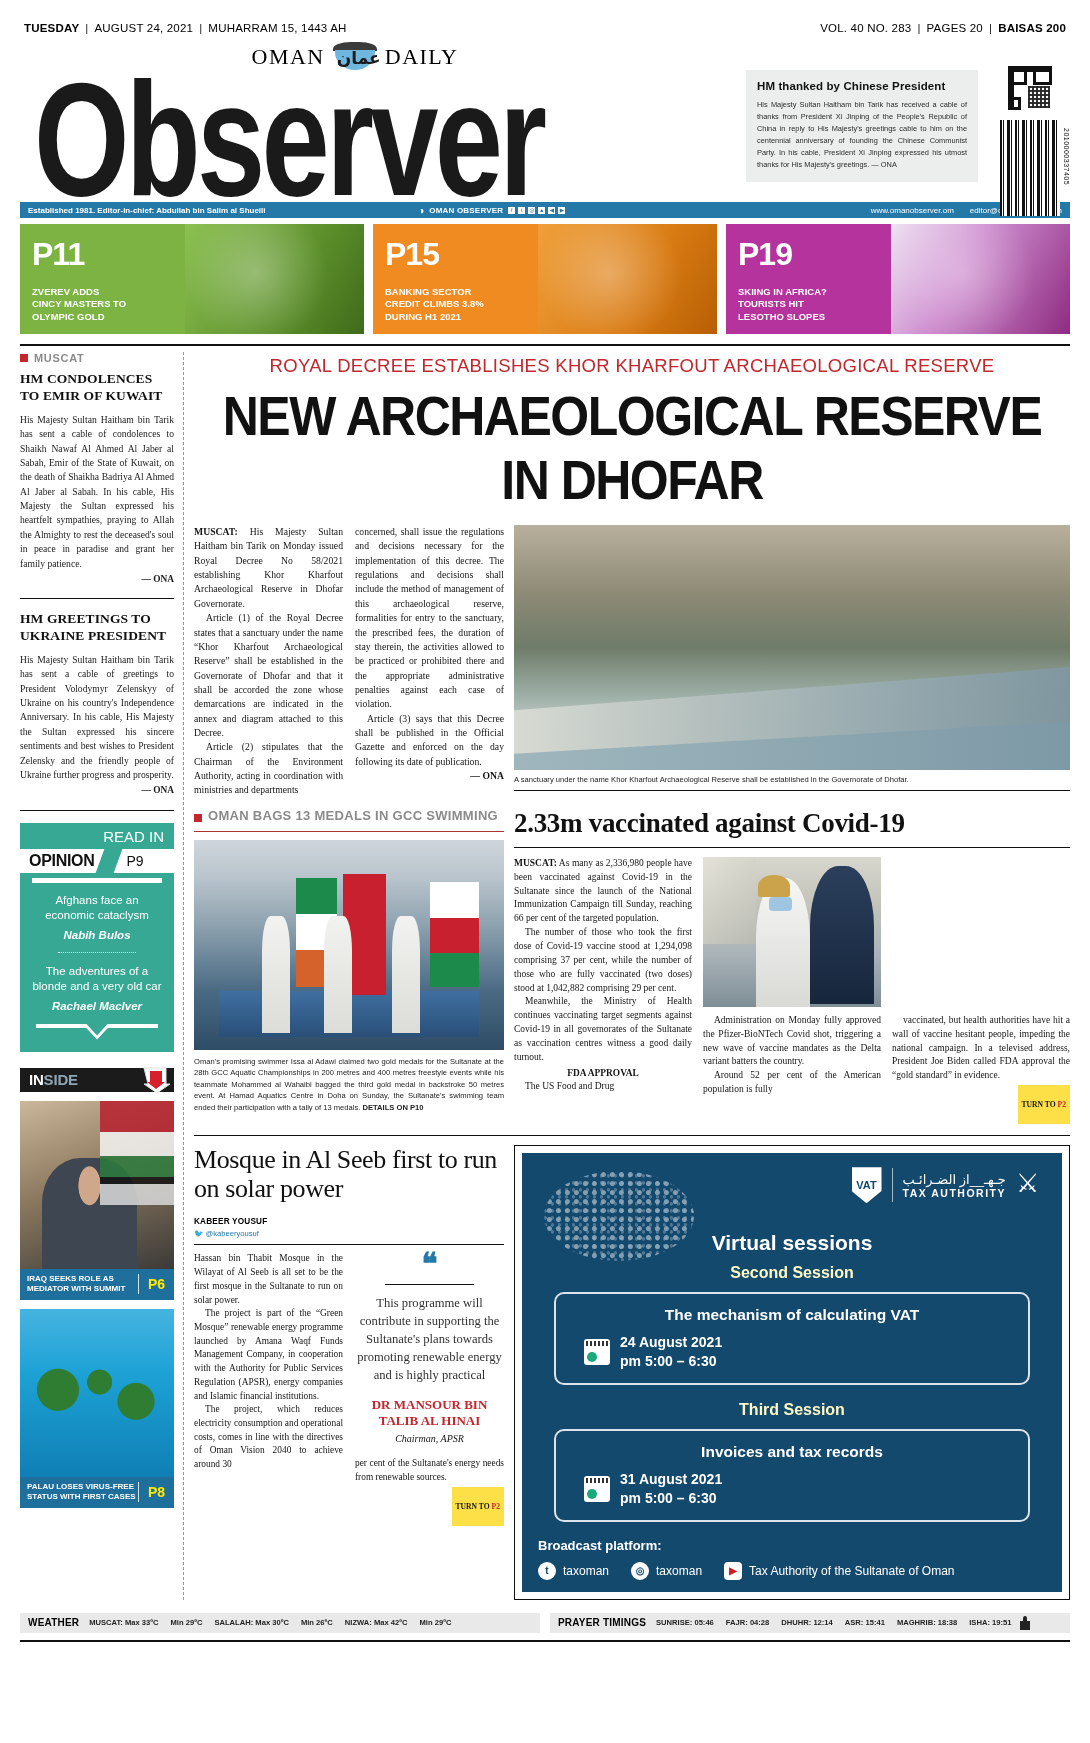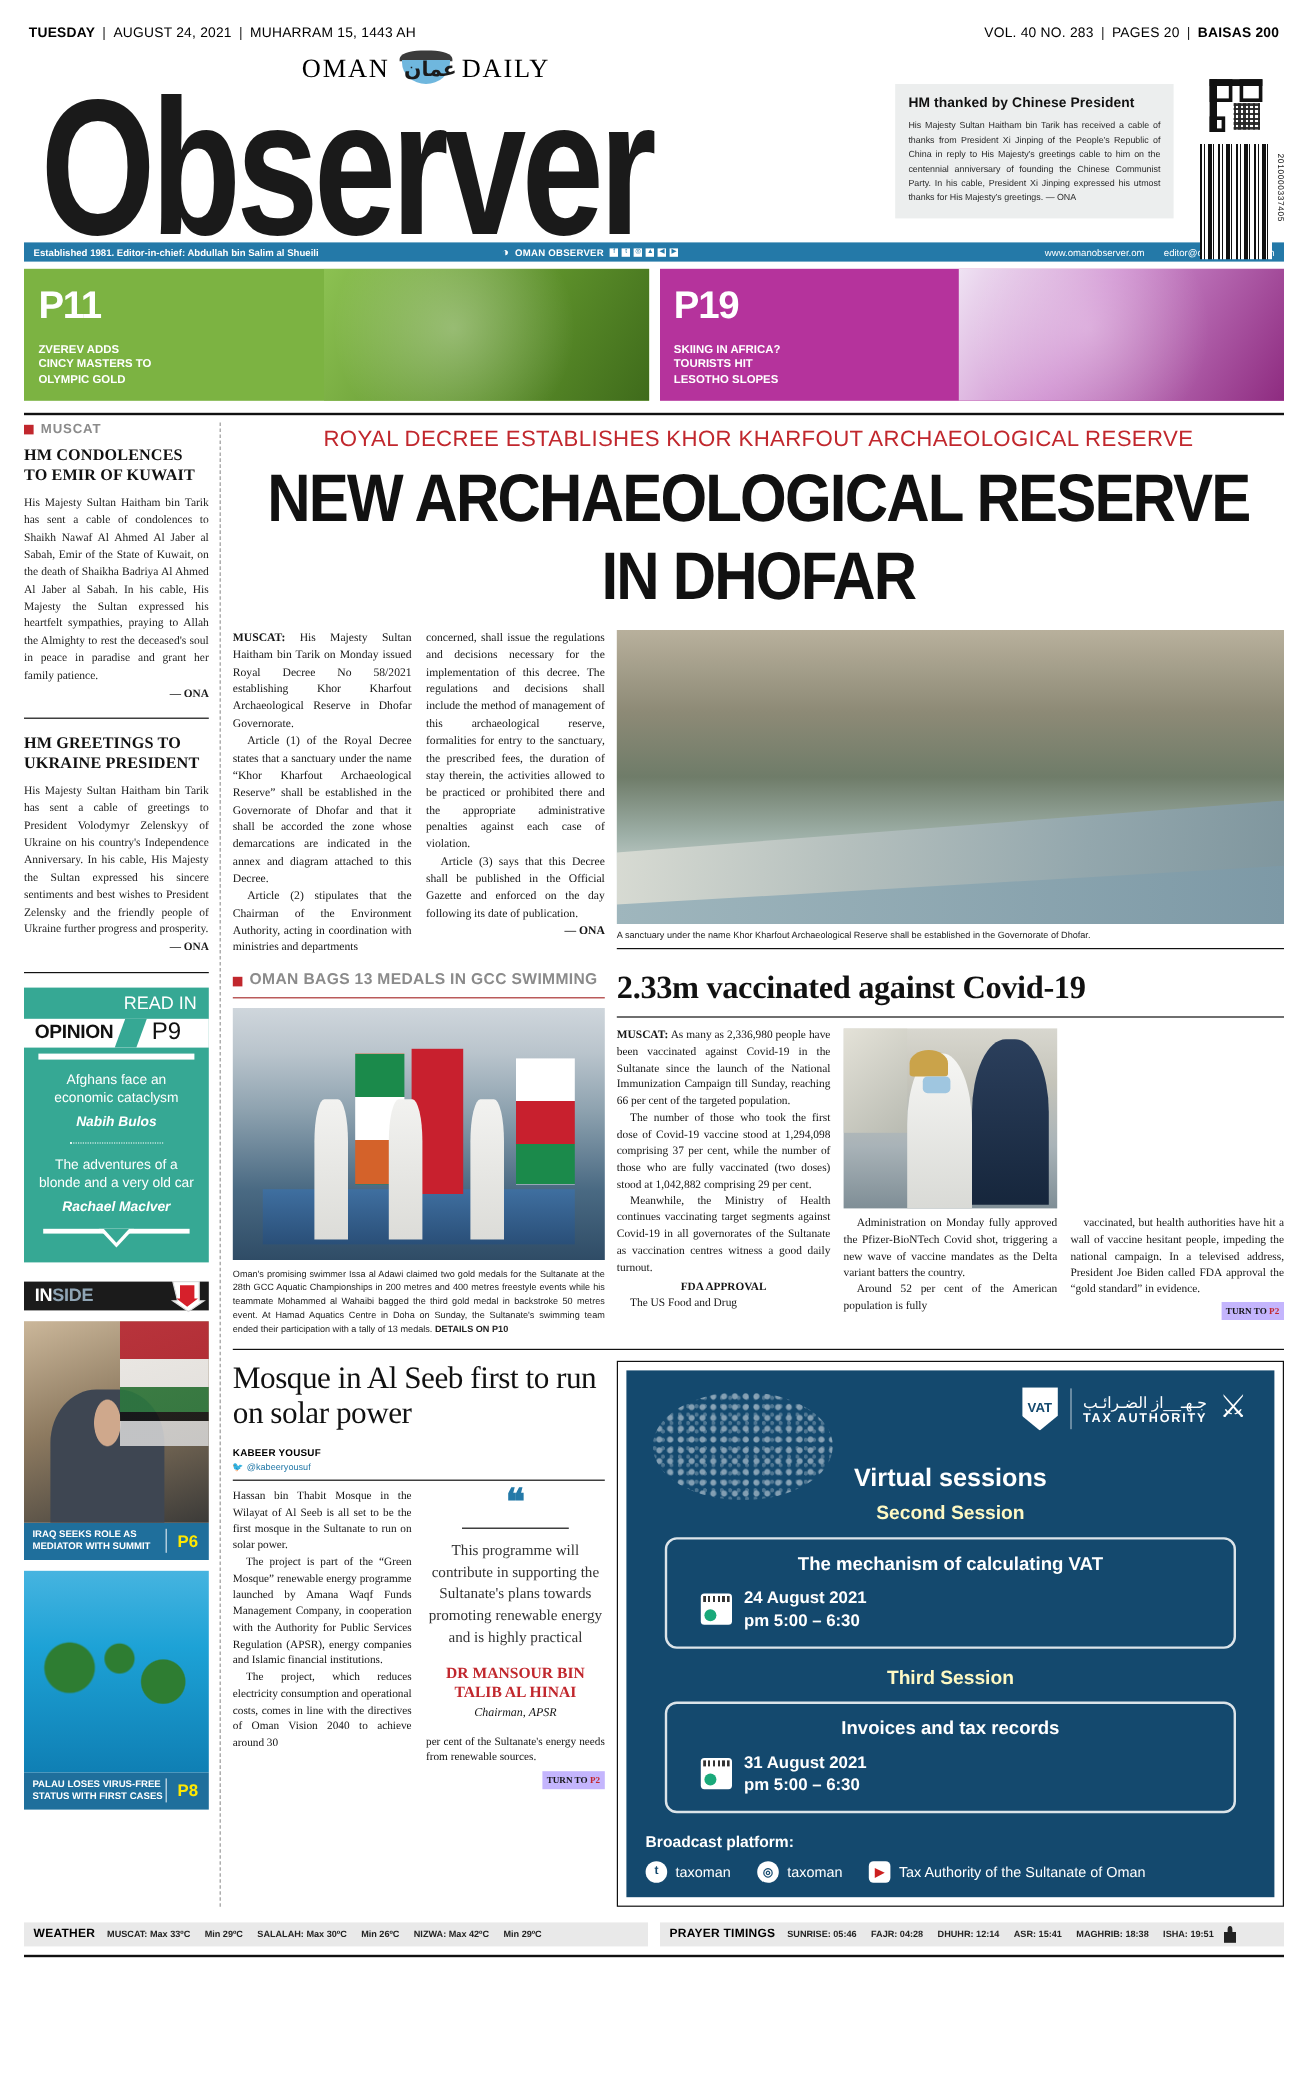--- a/index.html
+++ b/index.html
@@ -117,21 +117,21 @@
   .op-top { position:relative; height: 52px; }
   .op-readin { position:absolute; right:10px; top:5px; font-size:15px; font-weight:400;
                font-family:"Liberation Sans",sans-serif;text-align:center; }
   .op-readin::before { content:""; position:absolute; left:-12px; top:-5px; width:0;height:0;
                        border-left:12px solid transparent; border-bottom:27px solid #fff; opacity:0;}
   .op-opinion-row { position:absolute; left:0; top:26px; width:100%; height:24px; background:#fff;
                     display:flex; align-items:center; }
   .op-opinion-row .word { font-size:16px; font-weight:800; color:#111; margin-left:9px;
                           letter-spacing:-.3px; }
   .op-slash { width:18px; height:24px; background:#36a894; transform: skewX(-20deg); margin-left:6px; }
-  .op-p9 { font-size:20px; font-weight:400; color:#111; margin-left:8px; }
+  .op-p9 { font-size:14px; font-weight:400; color:#111; margin-left:8px; }
   .op-under { height:5px; background:#fff; margin: 3px 12px 0 12px; }
   .op-items { text-align:center; padding: 10px 10px 0 10px; }
   .op-item-title { font-size: 11.5px; line-height:1.35; font-weight:400; }
   .op-item-author { font-size: 11.5px; font-style:italic; font-weight:700; margin-top:5px;}
   .op-dots { border-top: 1.5px dotted rgba(255,255,255,.85); margin: 11px 28px; }
   .op-chev { margin: 12px 16px 0 16px; height: 16px; position:relative; }
   .op-chev .bar { position:absolute; left:0; right:0; top:0; height:4px; background:#fff; }
   .op-chev .v { position:absolute; left:50%; top:0; width:30px; height:16px; margin-left:-15px;
                 background:#fff; clip-path: polygon(0 0, 100% 0, 50% 100%); }
   .op-chev .v2 { position:absolute; left:50%; top:0; width:22px; height:12px; margin-left:-11px;
@@ -223,21 +223,21 @@
               background: linear-gradient(180deg,#d8d7cf 0%,#c5c4ba 30%,#a9b3b8 65%,#7f8e96 100%); }
   .cv-photo .w1 { position:absolute; right:4%; top:6%; width:36%; height:92%;
                   background: linear-gradient(180deg,#2b3f5c,#16263c); border-radius: 44% 44% 0 0;}
   .cv-photo .w2 { position:absolute; left:30%; top:14%; width:30%; height:86%;
                   background: linear-gradient(180deg,#f6f6f4,#d9dad6); border-radius:46% 46% 0 0;}
   .cv-photo .cap { position:absolute; left:31%; top:12%; width:18%; height:15%;
                    background:#caa34a; border-radius:50% 50% 10% 10%;}
   .cv-photo .mask { position:absolute; left:37%; top:27%; width:13%; height:9%; background:#9fc6e0; border-radius:4px;}
   .cv-photo .bg2 { position:absolute; left:0; top:0; width:30%; height:58%;
                    background: linear-gradient(140deg,#e4e2d8,#b9bbb2); }
-  .turnto { display:inline-block; background:#c4b5fd; font-size:7.6px; font-weight:800; padding:2px 4px; }
+  .turnto { display:inline-block; background:#fde047; font-size:7.6px; font-weight:800; padding:14px 4px; }
   .turnto em { color:#c1272d; font-style:normal; }
 
   
   .bottom { display:flex; gap:10px; margin-top: 11px; border-top: 1.5px solid #111; padding-top: 9px; }
   .mosque { width: 310px; }
   .mosque h2 { font-family:"Liberation Serif",serif; font-size: 26px; line-height:1.12;
                font-weight:400; letter-spacing:-.4px; color:#111; }
   .mosque .byline { margin-top: 14px; font-size: 8.2px; font-weight:800; letter-spacing:.2px; }
   .mosque .handle { font-size: 7.6px; color:#2479a8; margin-top:3px; }
   .mosque .rule { border-top:1px solid #111; margin:6px 0 7px 0; }
@@ -373,20 +373,27 @@
   </div>
 
   <div class="promos">
     <div class="promo p1">
       <div class="ph"></div>
       <div class="pnum">P11</div>
       <div class="ptext" style="white-space:pre-line">ZVEREV ADDS
 CINCY MASTERS TO
 OLYMPIC GOLD</div>
     </div>
+    <div class="promo p2">
+      <div class="ph"></div>
+      <div class="pnum">P15</div>
+      <div class="ptext" style="white-space:pre-line">BANKING SECTOR
+CREDIT CLIMBS 3.8%
+DURING H1 2021</div>
+    </div>
     <div class="promo p3">
       <div class="ph"></div>
       <div class="pnum">P19</div>
       <div class="ptext" style="white-space:pre-line">SKIING IN AFRICA?
 TOURISTS HIT
 LESOTHO SLOPES</div>
     </div>
   </div>
 
   <div class="rule-thick"></div>

